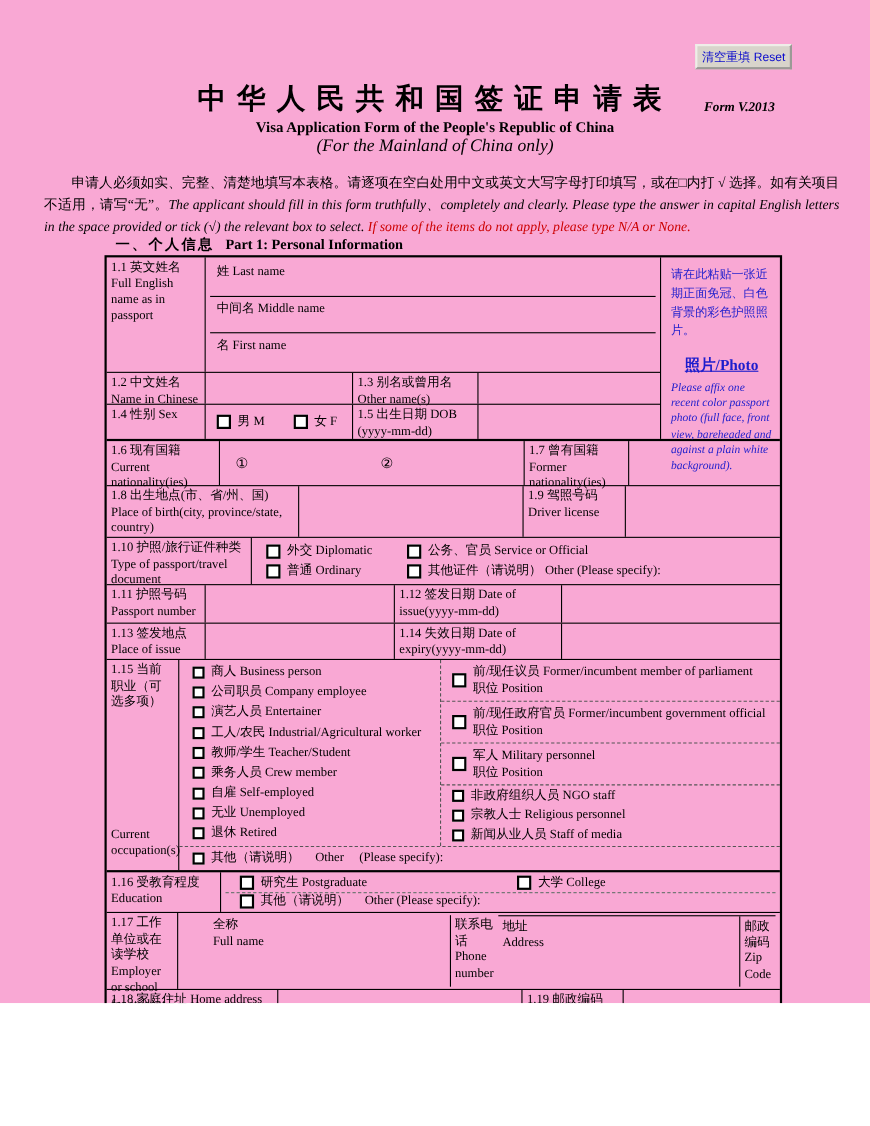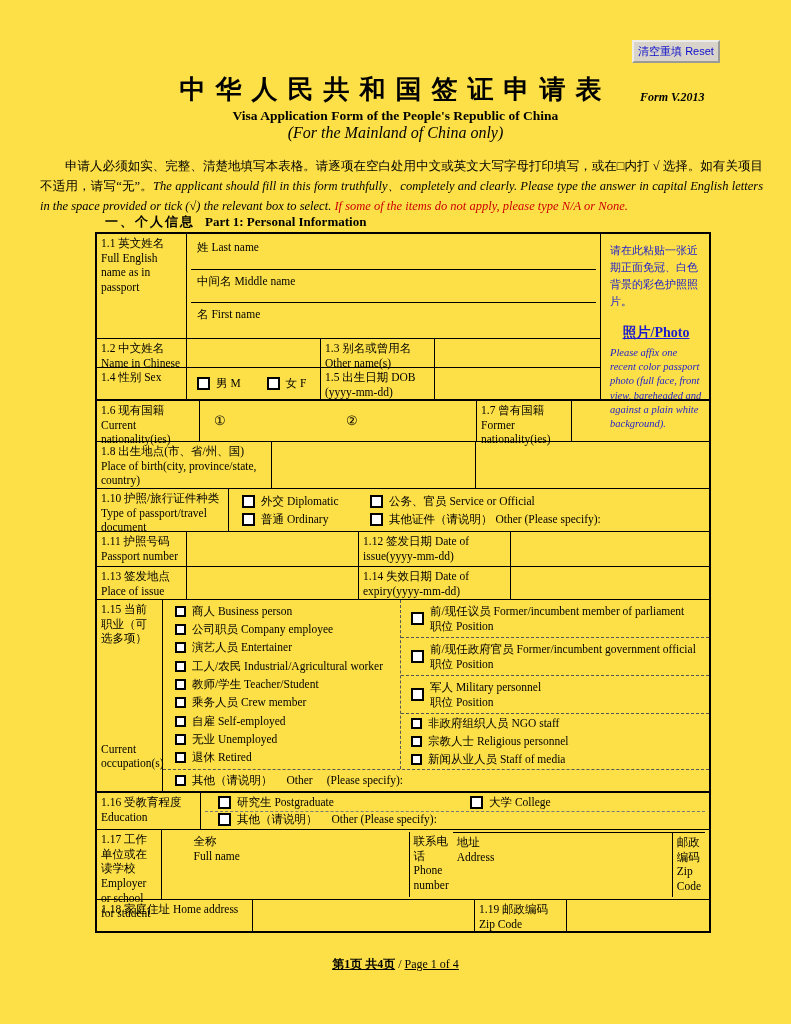--- a/index.html
+++ b/index.html
@@ -1,17 +1,17 @@
 <!DOCTYPE html>
 <html><head>
 <meta charset="utf-8">
 <style>
   * { margin:0; padding:0; box-sizing:border-box; }
   html,body { background:#fff; }
-  .page { position:relative; width:791px; height:1024px; background:#fde047;
+  .page { position:relative; width:791px; height:912px; background:#f9a8d4;
           font-family:"Liberation Serif","DejaVu Serif",serif; color:#000; overflow:hidden; }
 
   
   .reset-btn { position:absolute; left:632px; top:40px; width:88px; height:23px;
                background:#d8d4cb; border:2px outset #efede8; color:#0b0bcc;
                font-family:"Liberation Sans","DejaVu Sans",sans-serif; font-size:11px; cursor:pointer; }
   .title { position:absolute; left:0; top:72px; width:100%; text-align:center;
            font-size:26px; font-weight:bold; letter-spacing:10px; }
   .formver { position:absolute; left:640px; top:90px; font-size:12px; font-weight:bold; font-style:italic; }
   .subtitle { position:absolute; left:0; top:108px; width:100%; text-align:center; font-size:13.5px; font-weight:bold; }
@@ -77,21 +77,21 @@
   .cline { display:flex; align-items:flex-start; padding-left:13px; }
   .optA { display:flex; align-items:center; width:128px; }
   .optB { display:flex; align-items:center; flex:1; }
 
   .rowE { height:35px; }
   .rowF { height:33px; }
   .w90 { width:90px; } .w172 { width:172px; } .w152 { width:152px; }
 
   
   .rowG { height:192px; }
-  .w66 { width:66px; display:flex; flex-direction:column; justify-content:space-between; padding-bottom:20px; }
+  .w66 { width:66px; display:flex; flex-direction:column; justify-content:space-between; padding-bottom:10px; }
   .occ { flex:1; display:flex; flex-direction:column; padding:0; }
   .occtop { flex:1; display:flex; }
   .occleft { width:238px; border-right:1px dashed #555; display:flex; flex-direction:column; padding:2px 0; }
   .occitem { flex:1; display:flex; align-items:center; padding-left:12px; }
   .occright { flex:1; display:flex; flex-direction:column; }
   .osec { height:38px; border-bottom:1px dashed #555; display:flex; align-items:center; padding-left:10px; }
   .osec .tx { flex:1; }
   .osec .tx .l2 { display:flex; }
   .osimple { flex:1; display:flex; align-items:center; padding-left:10px; }
   .occother { height:22px; border-top:1px dashed #555; display:flex; align-items:center; padding-left:12px; }
@@ -227,20 +227,25 @@
       <div class="c last flex1"></div>
     </div>
 
     <div class="trow rowC">
       <div class="c w175">
         <span>1.8</span>
         <span class="zh">出生地点(市、省/州、国)</span>
         <span class="en">Place of birth(city, province/state, country)</span>
       </div>
       <div class="c w204"></div>
+      <div class="c w93">
+        <span>1.9</span>
+        <span class="zh">驾照号码</span>
+        <span class="en">Driver license</span>
+      </div>
       <div class="c last flex1"></div>
     </div>
 
     <div class="trow rowD">
       <div class="c w132">
         <span>1.10</span>
         <span class="zh">护照/旅行证件种类</span>
         <span class="en">Type of passport/travel document</span>
       </div>
       <div class="c last flex1 cbarea">

